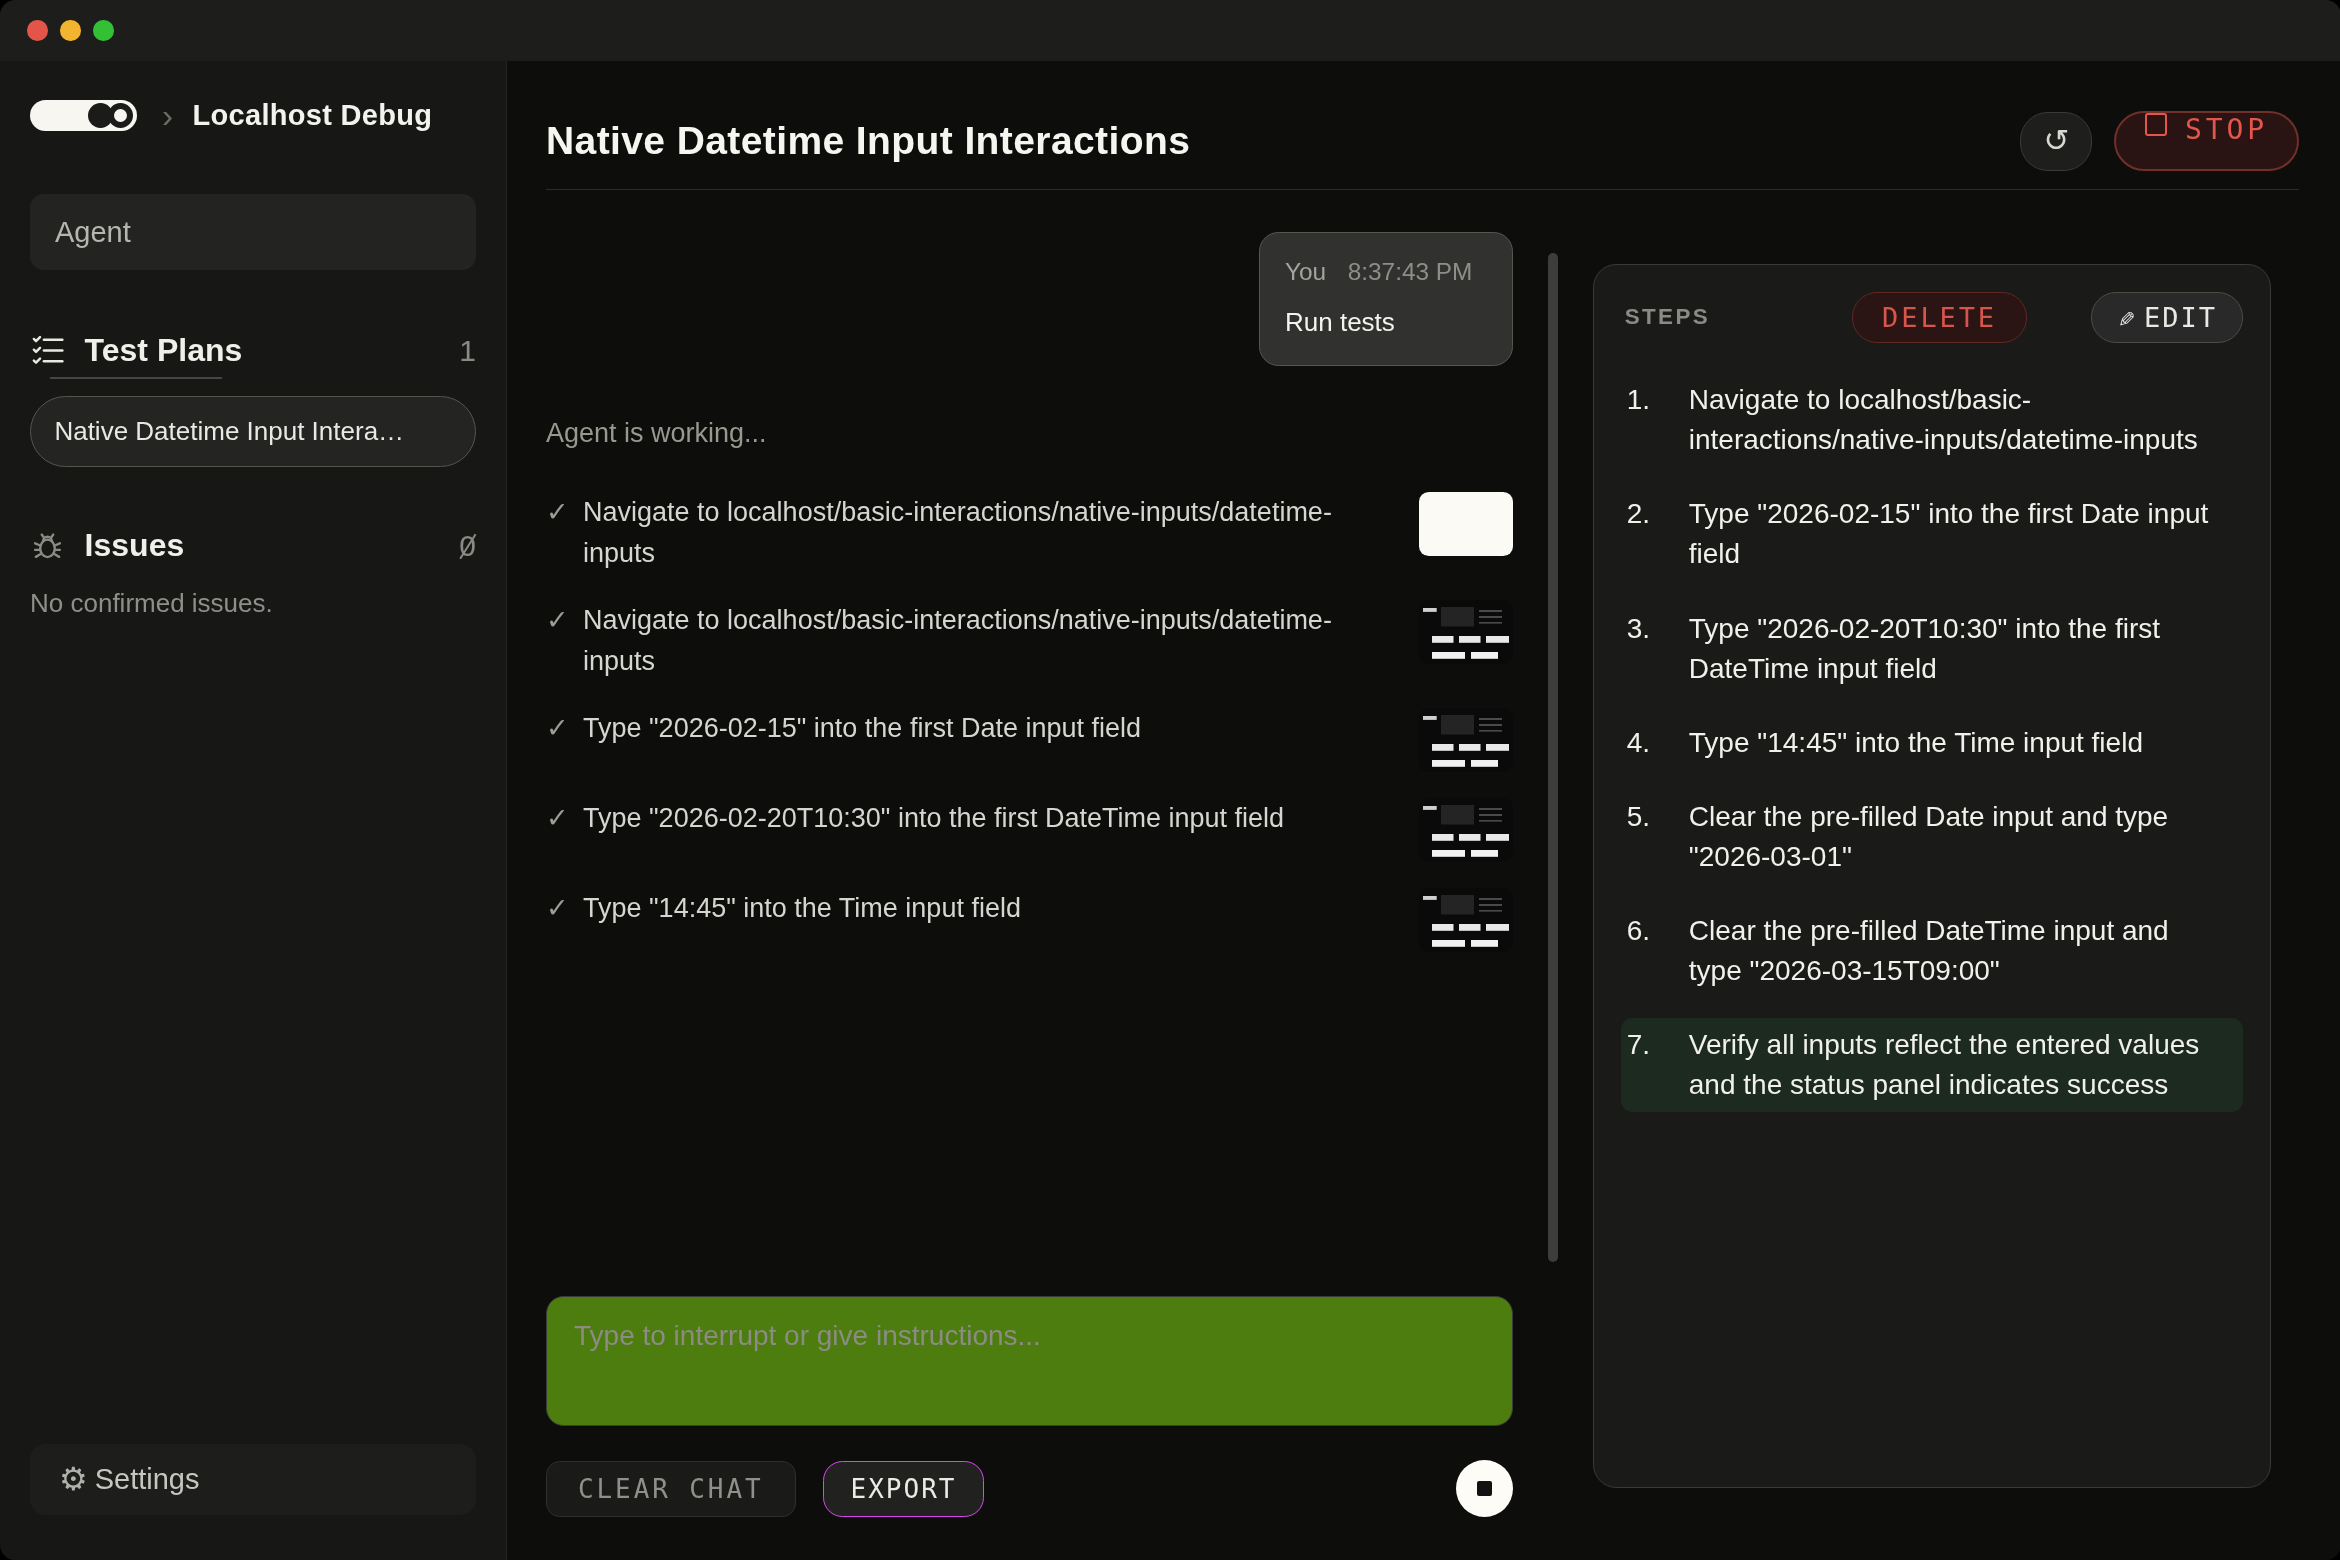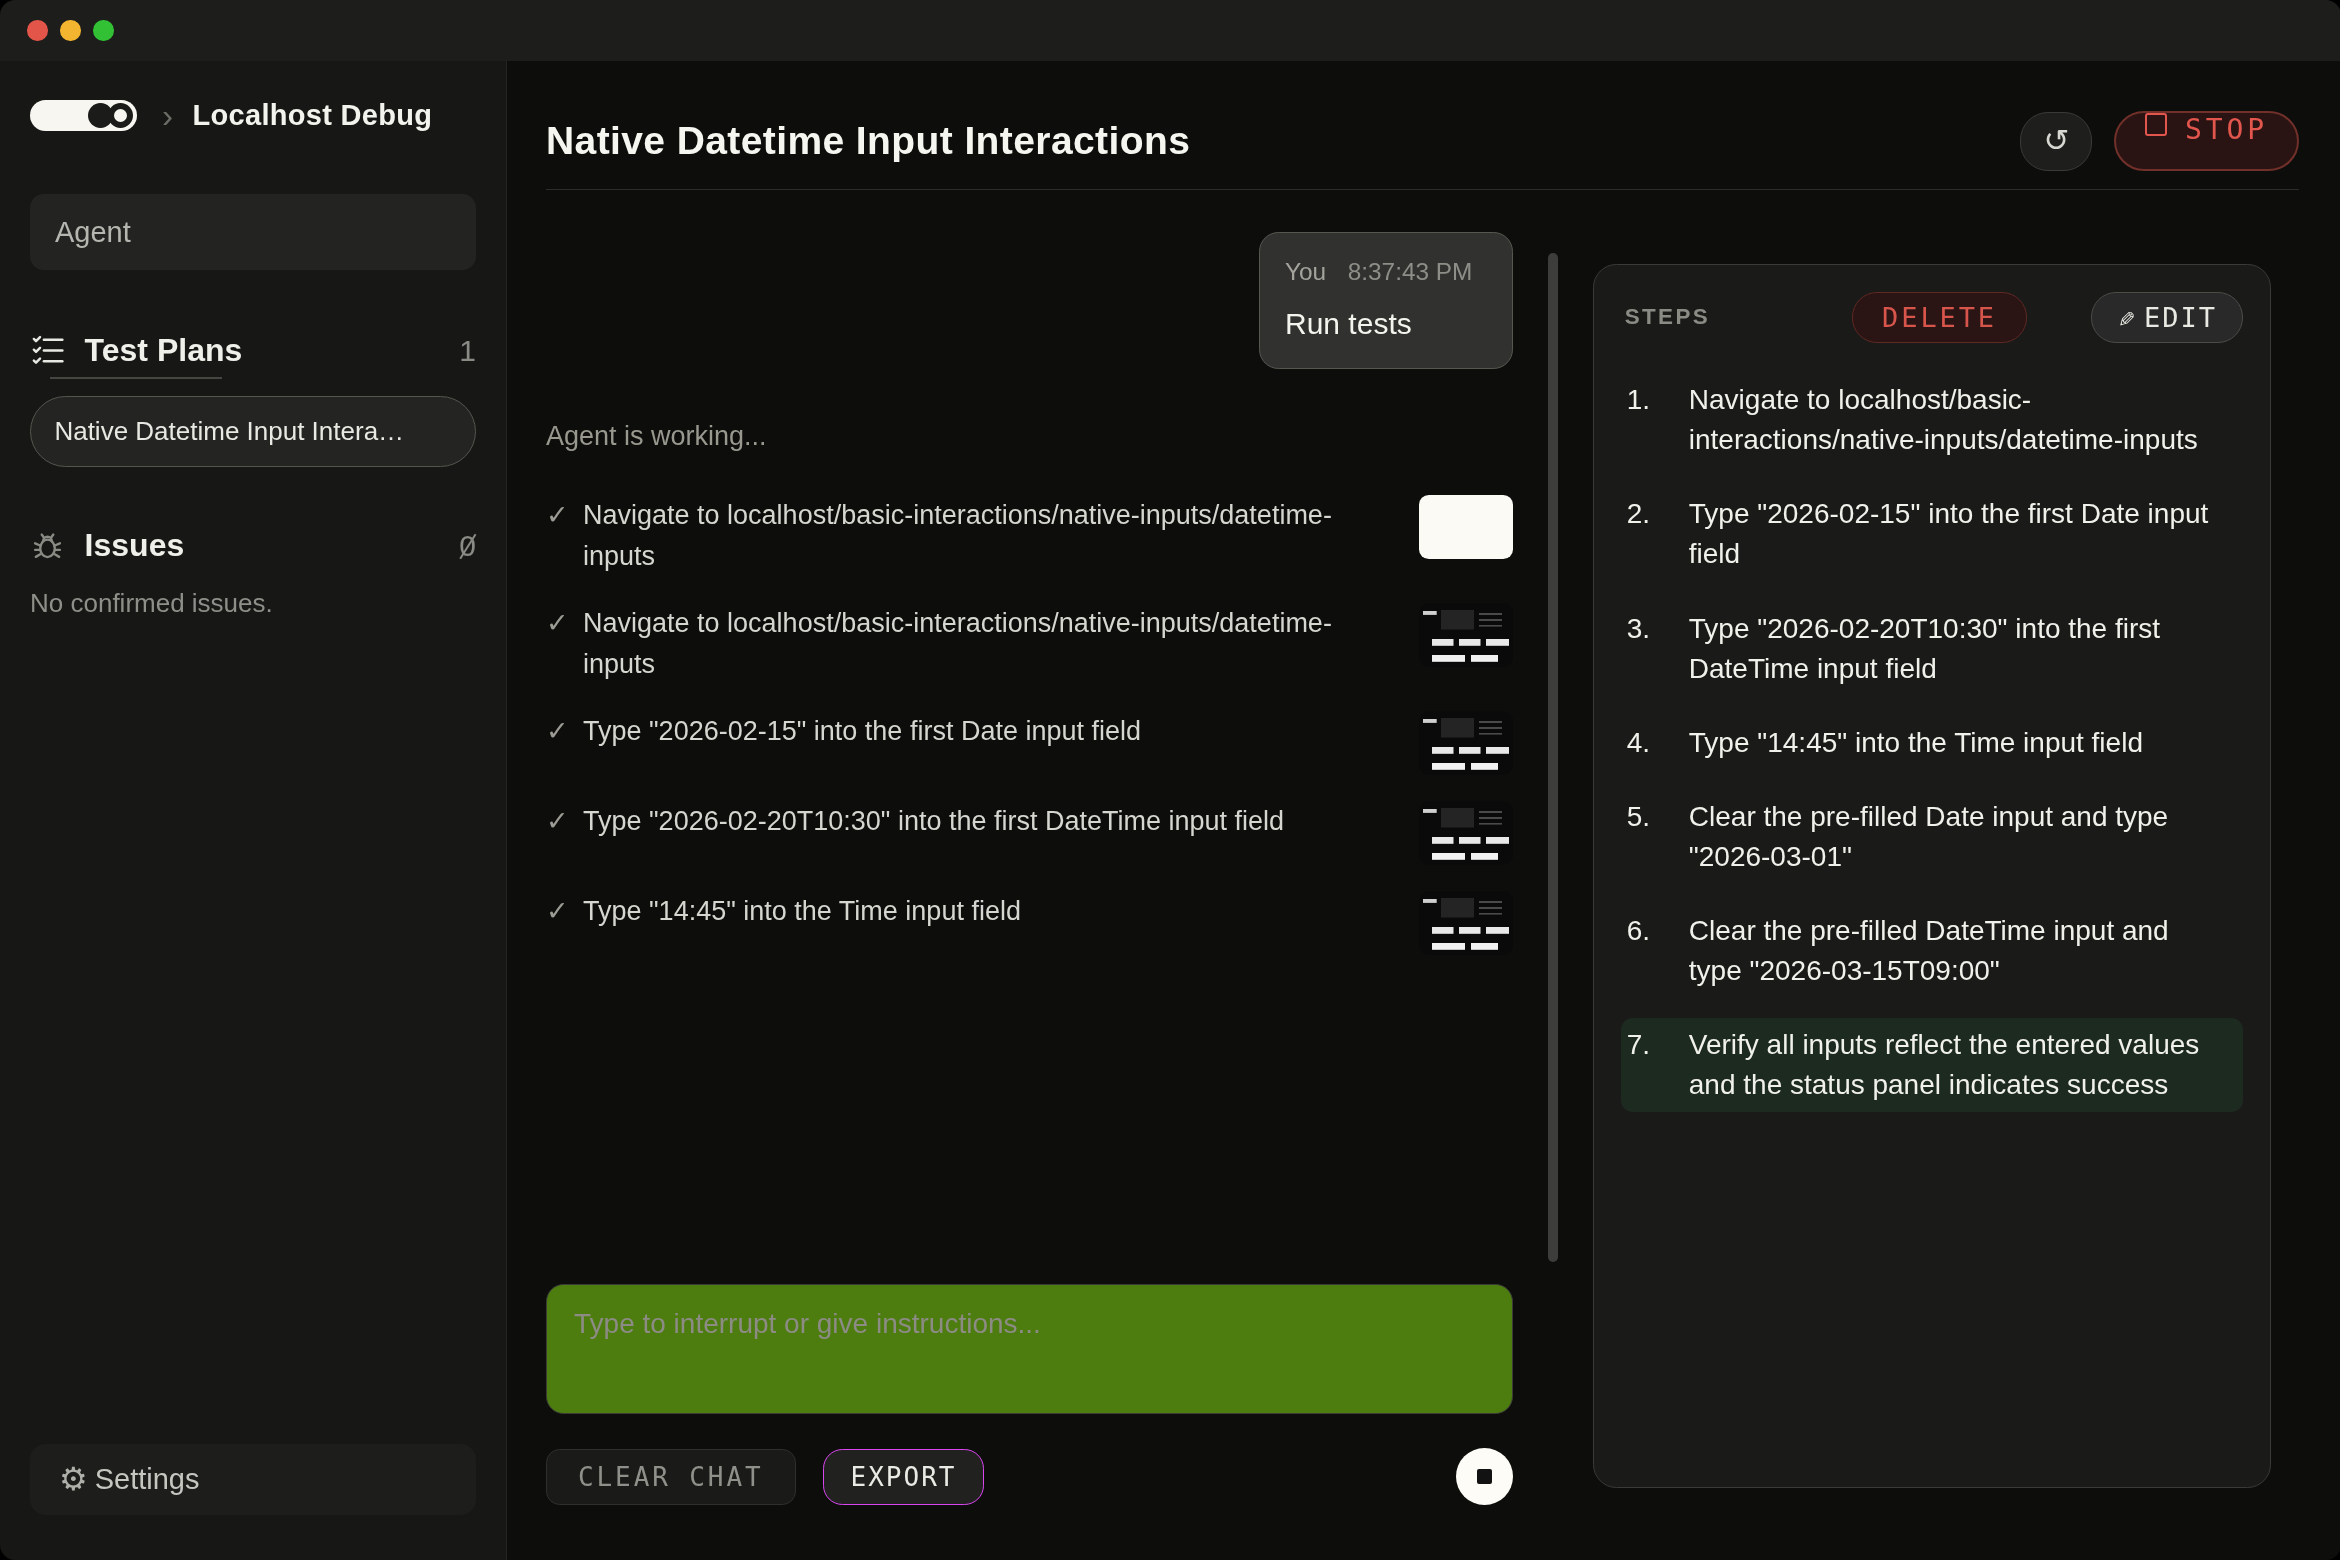--- a/index.html
+++ b/index.html
@@ -14,21 +14,21 @@
   .tl-dot{width:20.5px;height:20.5px;border-radius:50%;}
   .tl-close{background:#e45549;}
   .tl-min{background:#f3b42f;}
   .tl-max{background:#32c135;}
 
   
   .app{flex:1;display:flex;min-height:0;}
   .sidebar{flex:none;width:507px;background:#171716;border-right:1px solid #242422;
            box-sizing:border-box;padding:35px 30px 45px 30px;display:flex;flex-direction:column;}
   .main{flex:1;min-width:0;display:flex;flex-direction:column;box-sizing:border-box;
-        padding:49px 42px 12px 39px;background:#0d0d0c;}
+        padding:49px 42px 0 39px;background:#0d0d0c;}
 
   
   .workspace-row{display:flex;align-items:center;height:39px;margin-bottom:59px;}
   .toggle{position:relative;width:107px;height:31px;border-radius:15.6px;background:#f7f6f0;
           flex:none;cursor:pointer;}
   .toggle .knob{position:absolute;top:2.9px;right:24.4px;width:25px;height:25px;border-radius:50%;
                 background:#1b1b1a;}
   .toggle .ring{position:absolute;top:2.9px;right:3.9px;width:25px;height:25px;border-radius:50%;
                 background:#f7f6f0;border:6.8px solid #1b1b1a;box-sizing:border-box;}
   .crumb-chevron{color:#6c6c66;font-size:33px;line-height:1;margin:0 19.5px 0 25px;}
@@ -76,21 +76,21 @@
 
   
   .content{flex:1;display:flex;min-height:0;padding-top:42px;box-sizing:border-box;}
   .chat-col{flex:none;width:967px;display:flex;flex-direction:column;padding-bottom:43px;
             box-sizing:border-box;}
 
   .user-bubble{align-self:flex-end;width:254px;background:#313130;border:1px solid #57574f;
                border-radius:19.5px;padding:25px 25px 27px;box-sizing:border-box;}
   .bubble-meta{display:flex;gap:21.5px;font-size:24.4px;color:#a3a39c;align-items:baseline;}
   .bubble-time{color:#8e8e88;}
-  .bubble-text{margin-top:21.5px;font-size:30px;color:#f4f4ee;}
+  .bubble-text{margin-top:21.5px;font-size:26px;color:#f4f4ee;}
 
   .agent-status{margin-top:52px;color:#98988f;font-size:27px;}
 
   .log{margin-top:43px;display:flex;flex-direction:column;gap:26px;}
   .log-row{display:flex;align-items:flex-start;}
   .check-icon{flex:none;color:#9c9c95;font-size:27px;line-height:41px;width:37px;}
   .log-text{font-size:27px;line-height:41px;color:#d6d6d0;width:780px;}
   .thumb{flex:none;width:94px;height:64px;border-radius:9.8px;margin-left:auto;cursor:pointer;}
   .thumb.white{background:#fbfaf4;}
   .thumb.shot{background-color:#0a0a0a;background-repeat:no-repeat;

